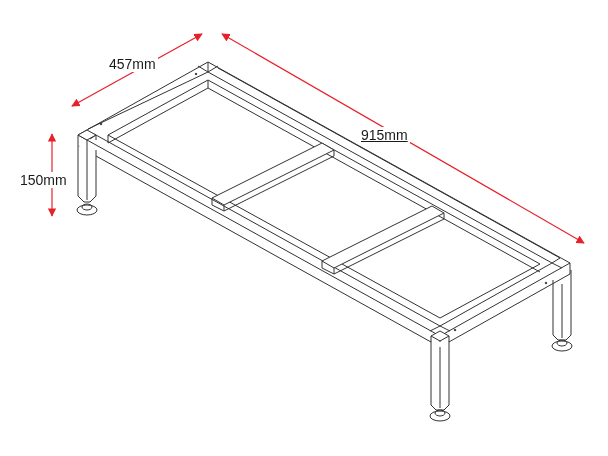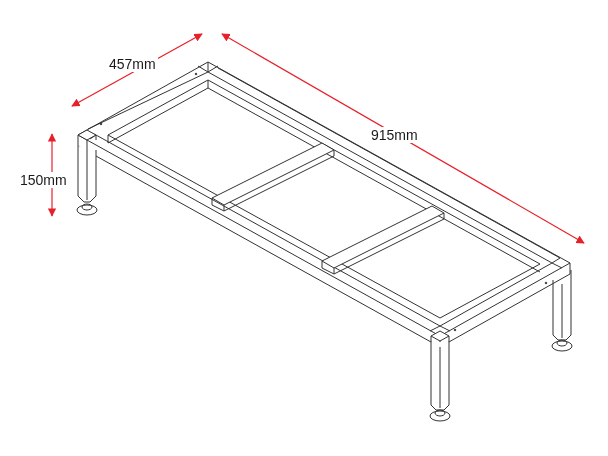--- a/index.html
+++ b/index.html
@@ -95,15 +95,15 @@
   </g>
 
   <g stroke="#e8202a" stroke-width="1.2" fill="none">
     <line x1="72" y1="106" x2="202" y2="34" marker-start="url(#arr)" marker-end="url(#arr)"></line>
     <line x1="222" y1="34" x2="584" y2="243" marker-start="url(#arr)" marker-end="url(#arr)"></line>
     <line x1="52" y1="134" x2="52" y2="216" marker-start="url(#arr)" marker-end="url(#arr)"></line>
   </g>
 </svg>
 
 <div class="dim-label" style="left:107px;top:56px;">457mm</div>
-<div class="dim-label" style="left:369px;top:127px;">915mm</div>
+<div class="dim-label" style="left:359px;top:127px;text-decoration:underline;">915mm</div>
 <div class="dim-label" style="left:18px;top:172px;">150mm</div>
 </div>
 
 </body></html>

